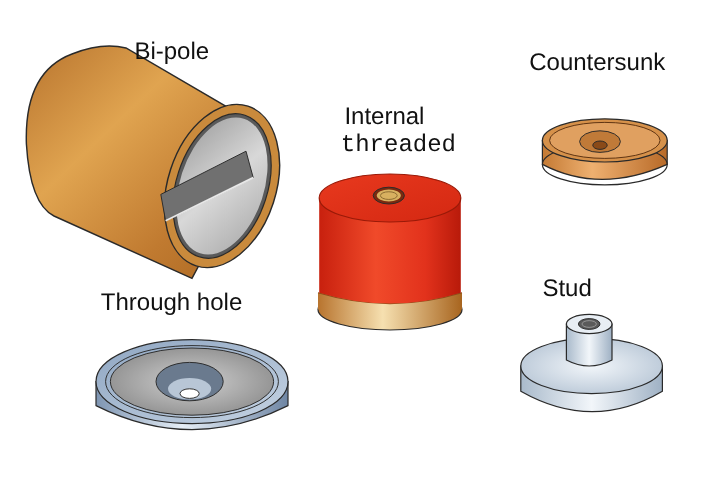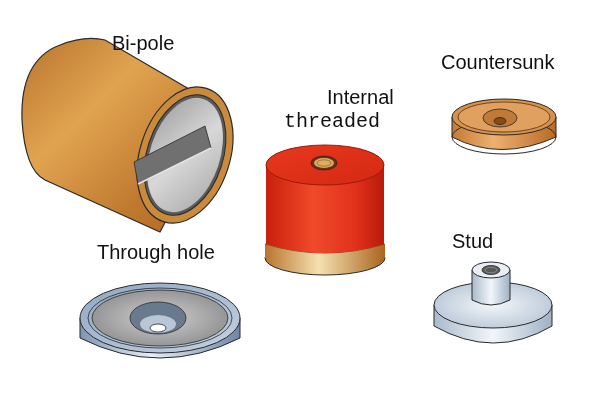--- a/index.html
+++ b/index.html
@@ -110,17 +110,17 @@
     <path d="M 434 305 L 434 326 Q 494 360 552 326 L 552 305 Z" fill="url(#studSide)" stroke="#2a2a2a" stroke-width="1"></path>
     <ellipse cx="493" cy="305" rx="59" ry="23" fill="url(#studTop)" stroke="#2a2a2a" stroke-width="1"></ellipse>
     <path d="M 472 270 L 472 300 Q 491 310 510 300 L 510 270 Z" fill="url(#studSide)" stroke="#2a2a2a" stroke-width="1"></path>
     <ellipse cx="491" cy="270" rx="19" ry="8" fill="#e8eef4" stroke="#2a2a2a" stroke-width="1"></ellipse>
     <ellipse cx="491" cy="270" rx="9" ry="4.5" fill="#5a5a5a" stroke="#2a2a2a" stroke-width="0.8"></ellipse>
     <ellipse cx="491" cy="270" rx="6" ry="2.8" fill="none" stroke="#aaaaaa" stroke-width="0.6"></ellipse>
   </g>
 </svg>
 
 <div class="label" style="left:112px; top:31px;">Bi-pole</div>
-<div class="label" style="left:287px; top:85px;margin-left:40px;">Internal</div>
+<div class="label" style="left:287px; top:85px;">Internal</div>
 <div class="label" style="left:284px; top:110px;font-family:Liberation Mono, monospace;">threaded</div>
-<div class="label" style="left:441px; top:50px;">Countersunk</div>
-<div class="label" style="left:84px; top:240px;margin-left:13px;">Through hole</div>
+<div class="label" style="left:441px; top:40px;">Countersunk</div>
+<div class="label" style="left:84px; top:240px;">Through hole</div>
 <div class="label" style="left:452px; top:229px;">Stud</div>
 
 </body></html>

